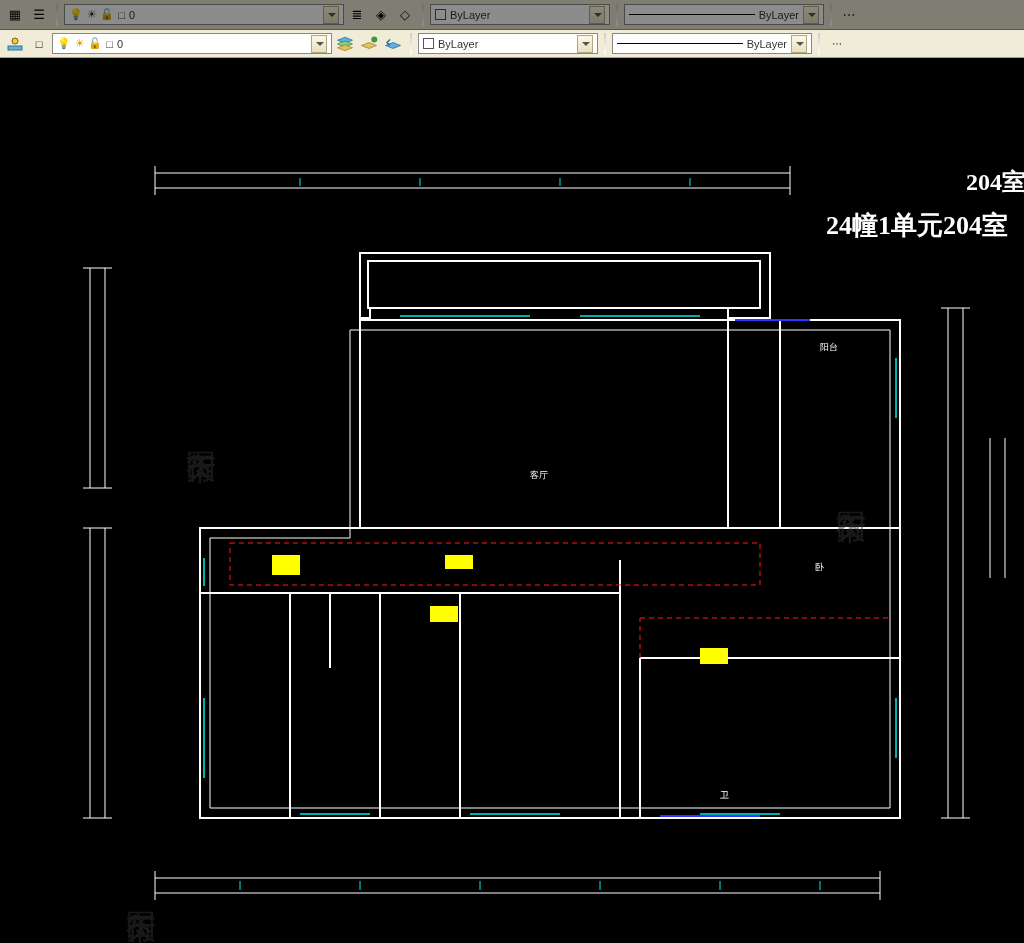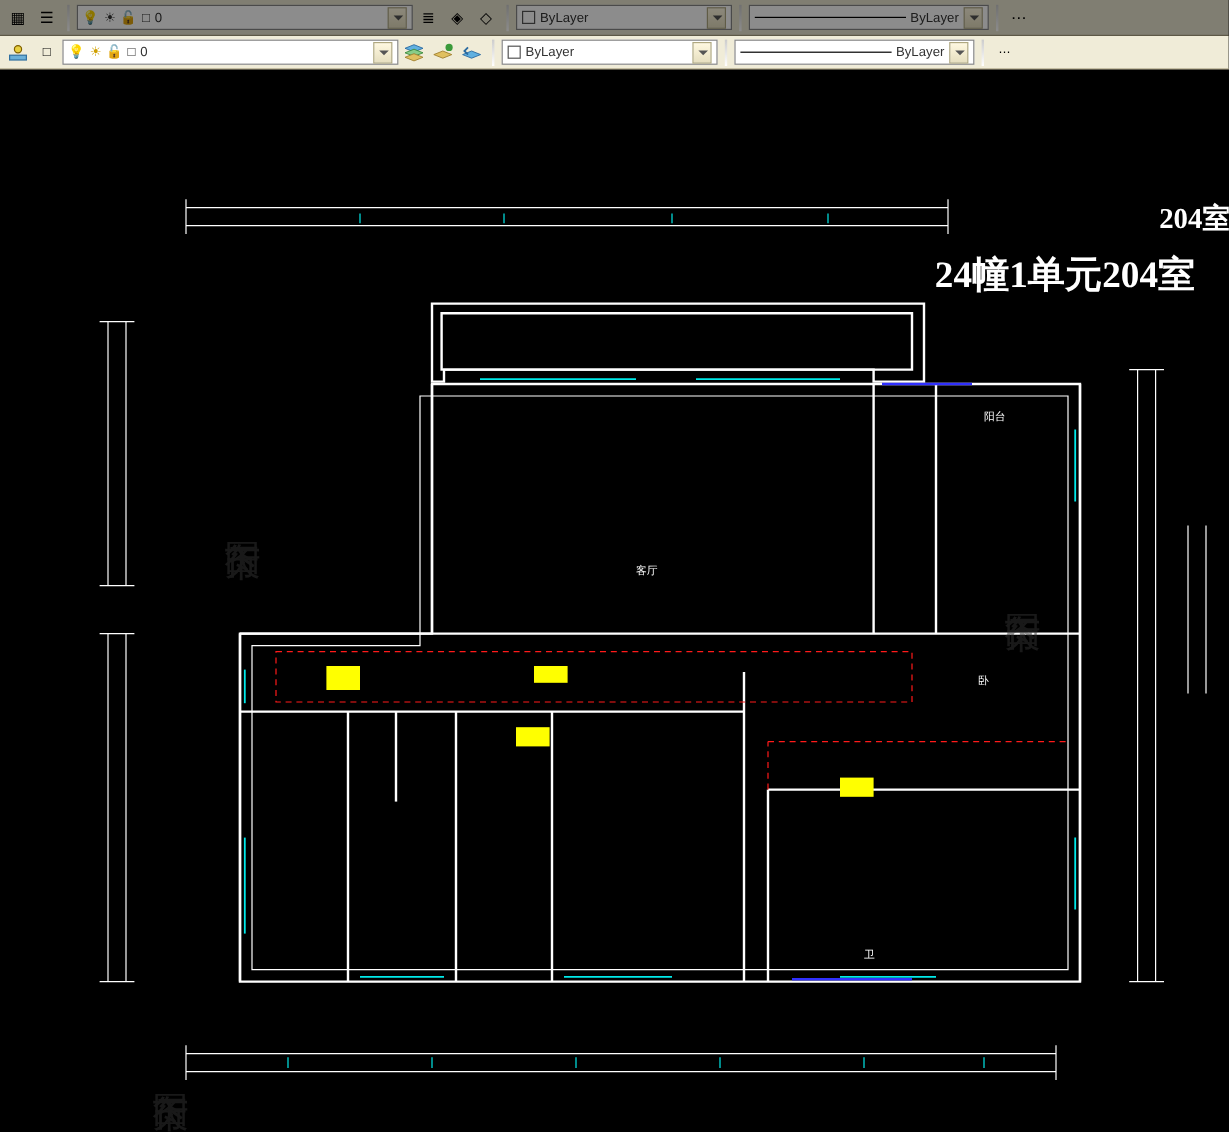--- a/index.html
+++ b/index.html
@@ -295,19 +295,19 @@
     </g>
 
     <g fill="#ffffff" font-size="9" font-family="SimSun">
       <text x="530" y="420">客厅</text>
       <text x="820" y="292">阳台</text>
       <text x="815" y="512">卧</text>
       <text x="720" y="740">卫</text>
     </g>
   </svg>
 
-  <div class="title-text" style="right:28px; top:150px; font-size:31px;">24幢1单元204室</div>
+  <div class="title-text" style="right:16px; top:150px; font-size:26px;">24幢1单元204室</div>
   <div class="title-text" style="right:-2px; top:108px; font-size:24px;">204室</div>
 
   <div class="watermark" style="left:180px; top:370px;">图行天下</div>
   <div class="watermark" style="left:830px; top:430px;">图行天下</div>
   <div class="watermark" style="left:120px; top:830px;">图行天下</div>
 </div>
 
 </body></html>

